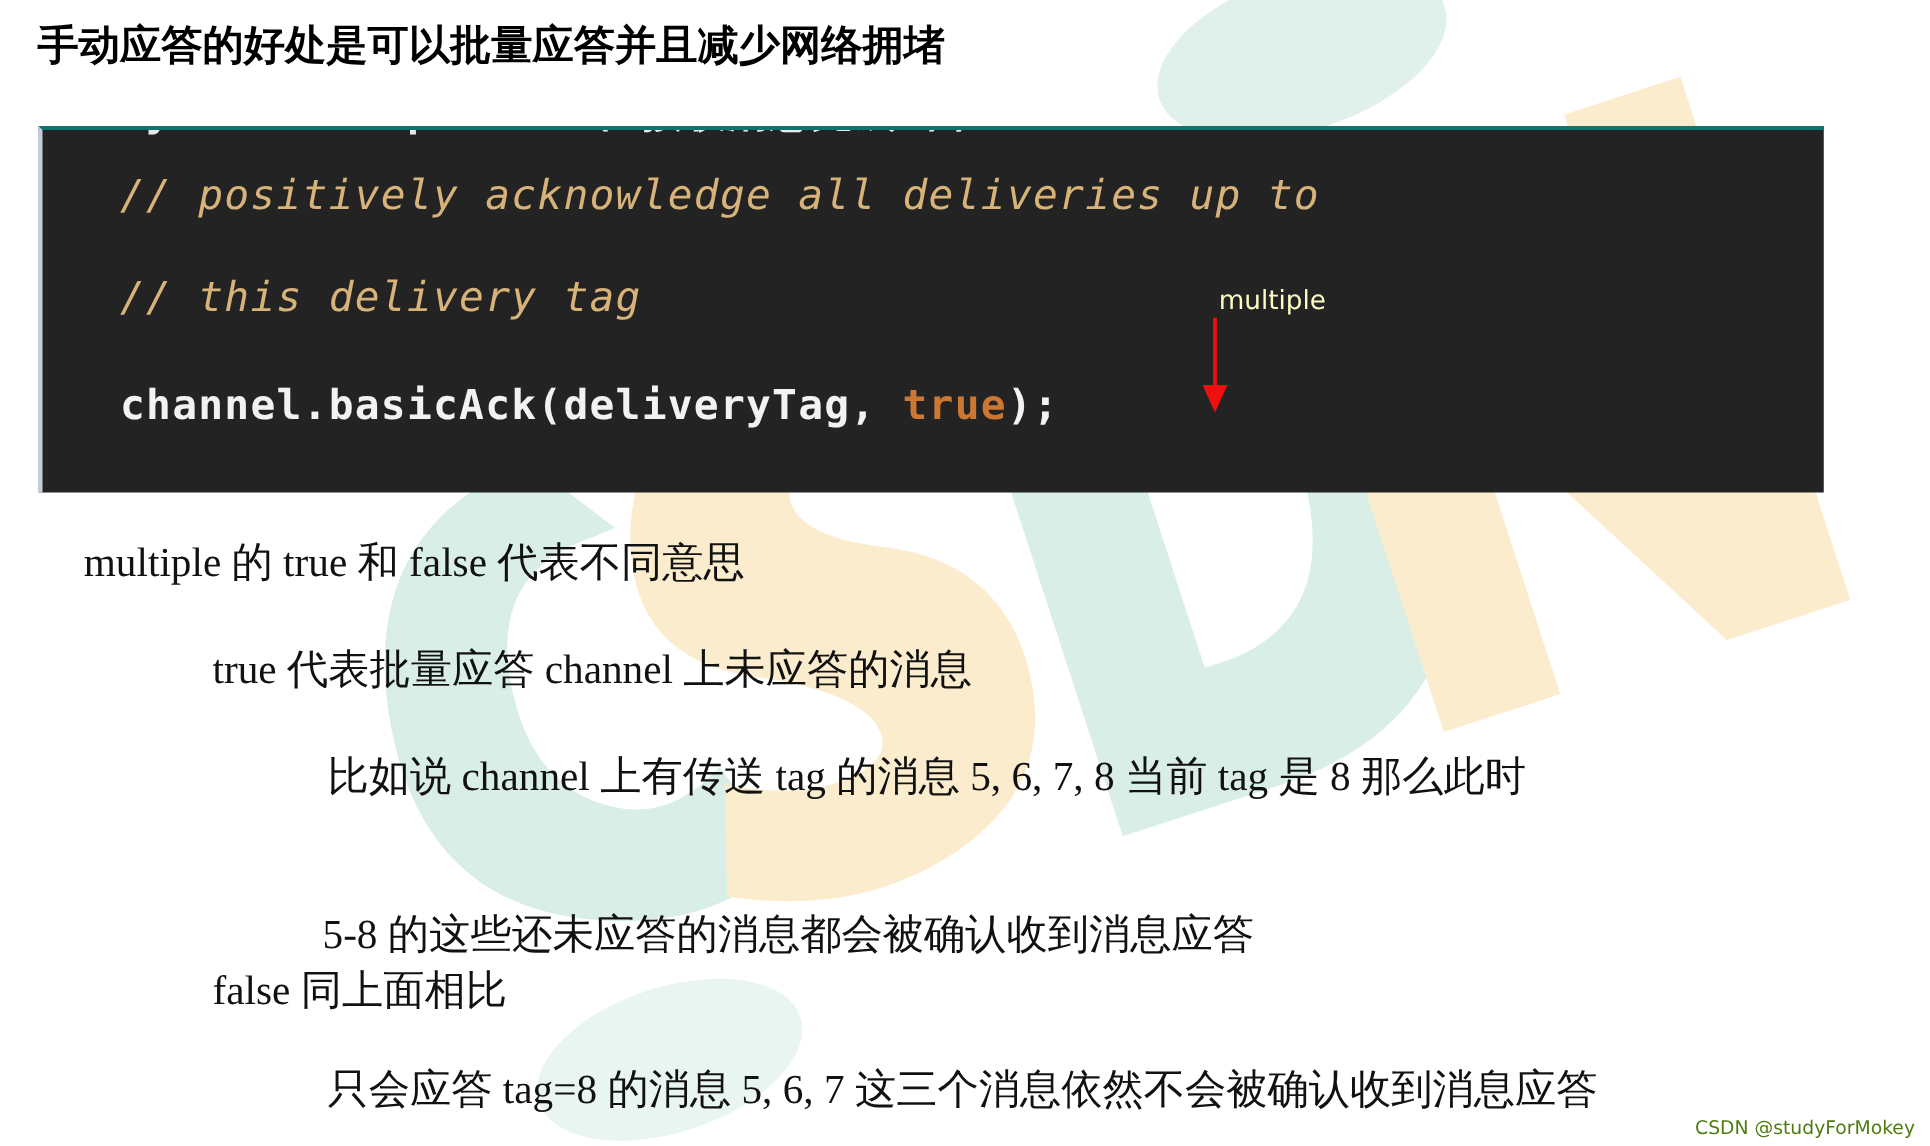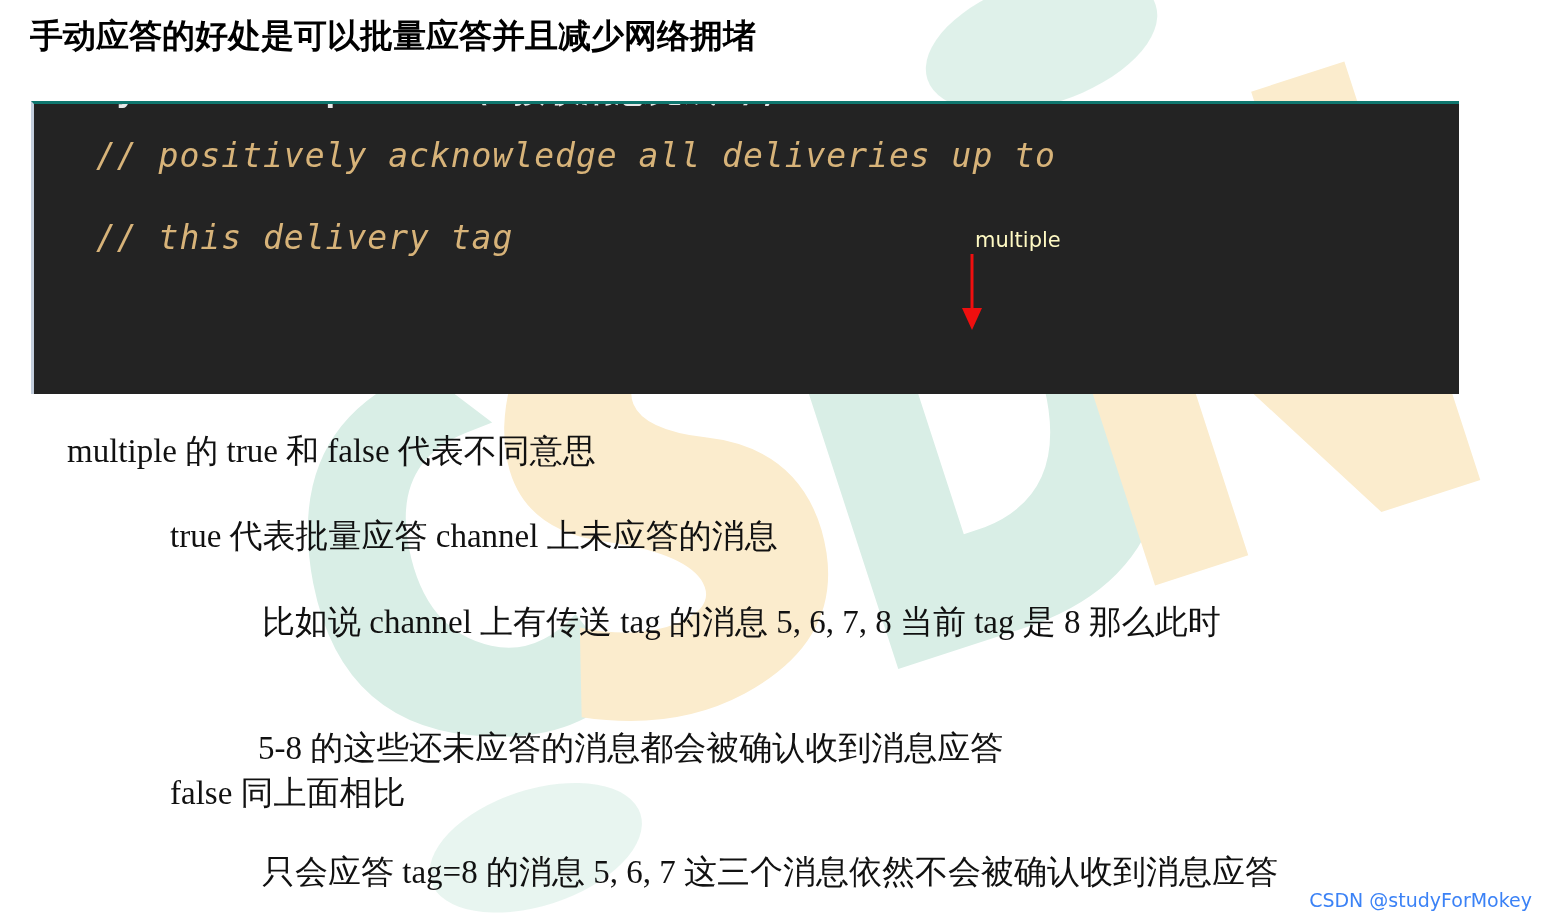--- a/index.html
+++ b/index.html
@@ -116,22 +116,22 @@
   #body-line-3 { left: 258px; top: 726px; }
   #body-line-4 { left: 170px; top: 771px; text-align: center; }
   #body-line-5 { left: 262px; top: 850px; }
 
   
   #csdn-credit {
     position: absolute;
     right: 12px;
     bottom: 6px;
     font-family: "DejaVu Sans", "Liberation Sans", sans-serif;
-    font-size: 19px;
-    color: #3b82f6;
+    font-size: 15px;
+    color: #4d7c0f;
     white-space: nowrap;
     z-index: 7;
   }
 </style>
 </head>
 <body>
 
 <svg id="watermark" viewBox="0 0 1544 917" xmlns="http://www.w3.org/2000/svg">
   <g transform="rotate(-18 760 470)">
 
@@ -148,20 +148,21 @@
 <div id="page-heading">手动应答的好处是可以批量应答并且减少网络拥堵</div>
 
 <div id="code-block">
 
   <div class="code-line" id="code-line-clipped">System.out.println("接收消息完成");</div>
 
   <div class="code-line code-comment" id="code-line-comment1">// positively acknowledge all deliveries up to</div>
 
   <div class="code-line code-comment" id="code-line-comment2">// this delivery tag</div>
 
+  <div class="code-line" id="code-line-main"><span>channel.basicAck(deliveryTag, </span><span class="lit-true">true</span><span>);</span></div>
 
   <div id="annotation-label">multiple</div>
 
   <svg id="annotation-arrow" width="26" height="78" viewBox="0 0 26 78" xmlns="http://www.w3.org/2000/svg">
     <line x1="13" y1="0" x2="13" y2="58" stroke="#ef0f0f" stroke-width="3"></line>
     <polygon points="13,76 3,54 23,54" fill="#ef0f0f"></polygon>
   </svg>
 </div>
 
 <div class="body-line" id="body-line-0">multiple 的 true 和 false 代表不同意思</div>

